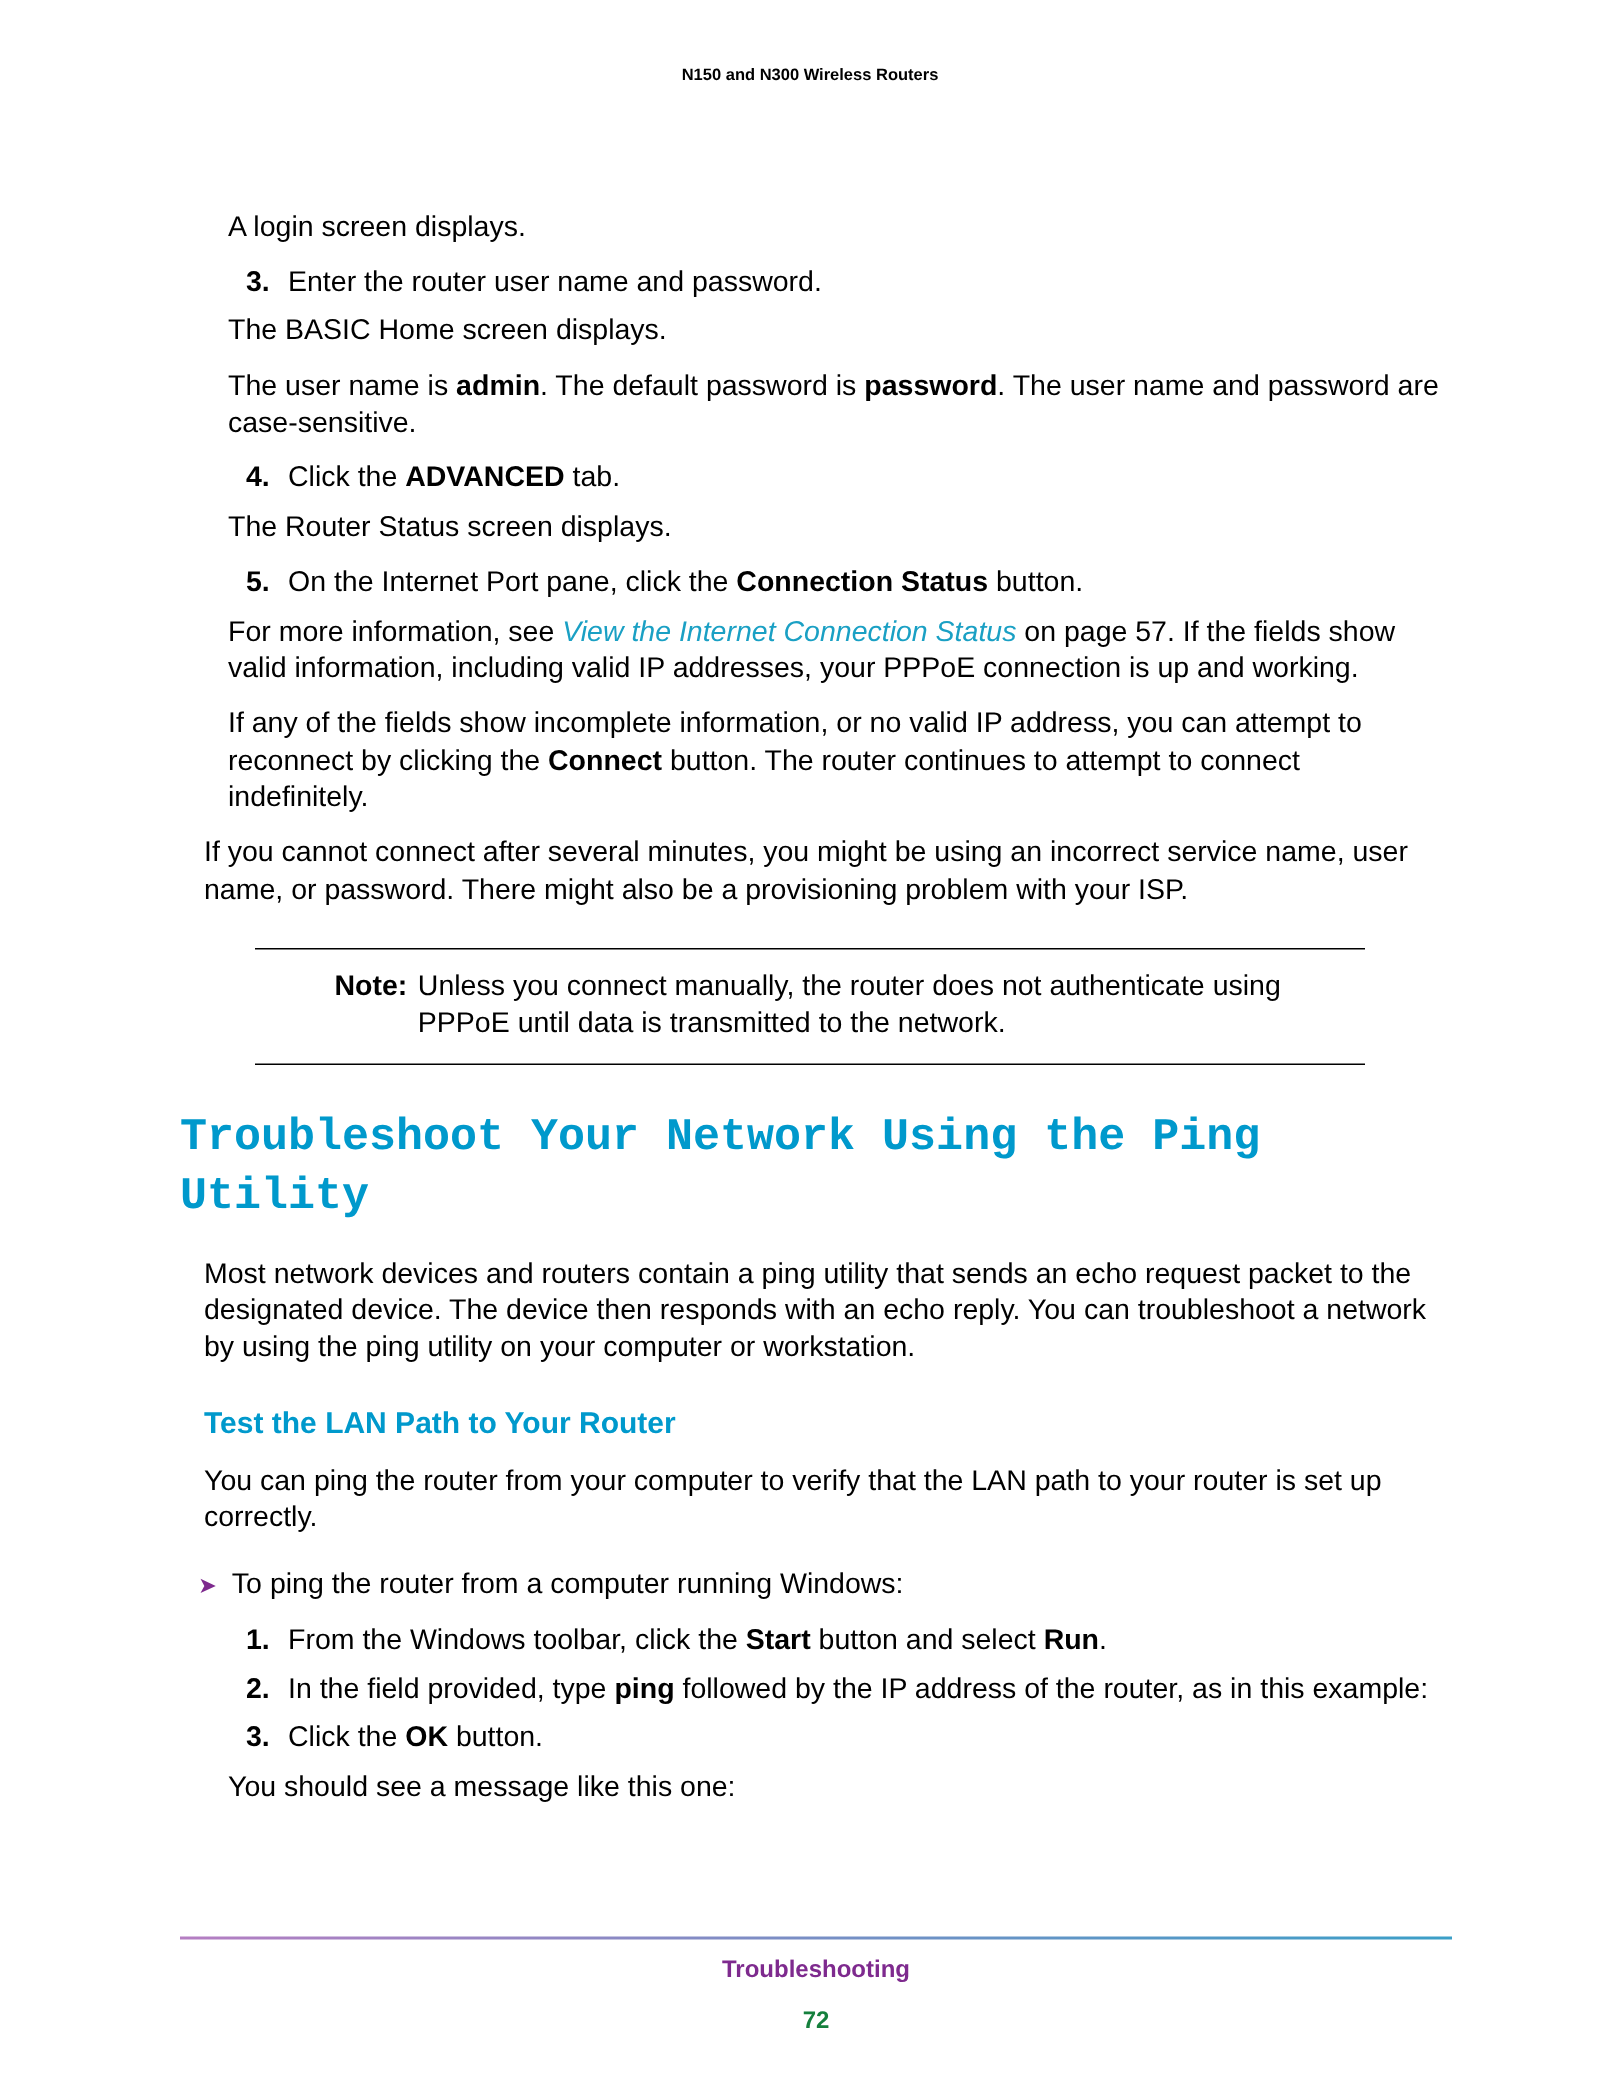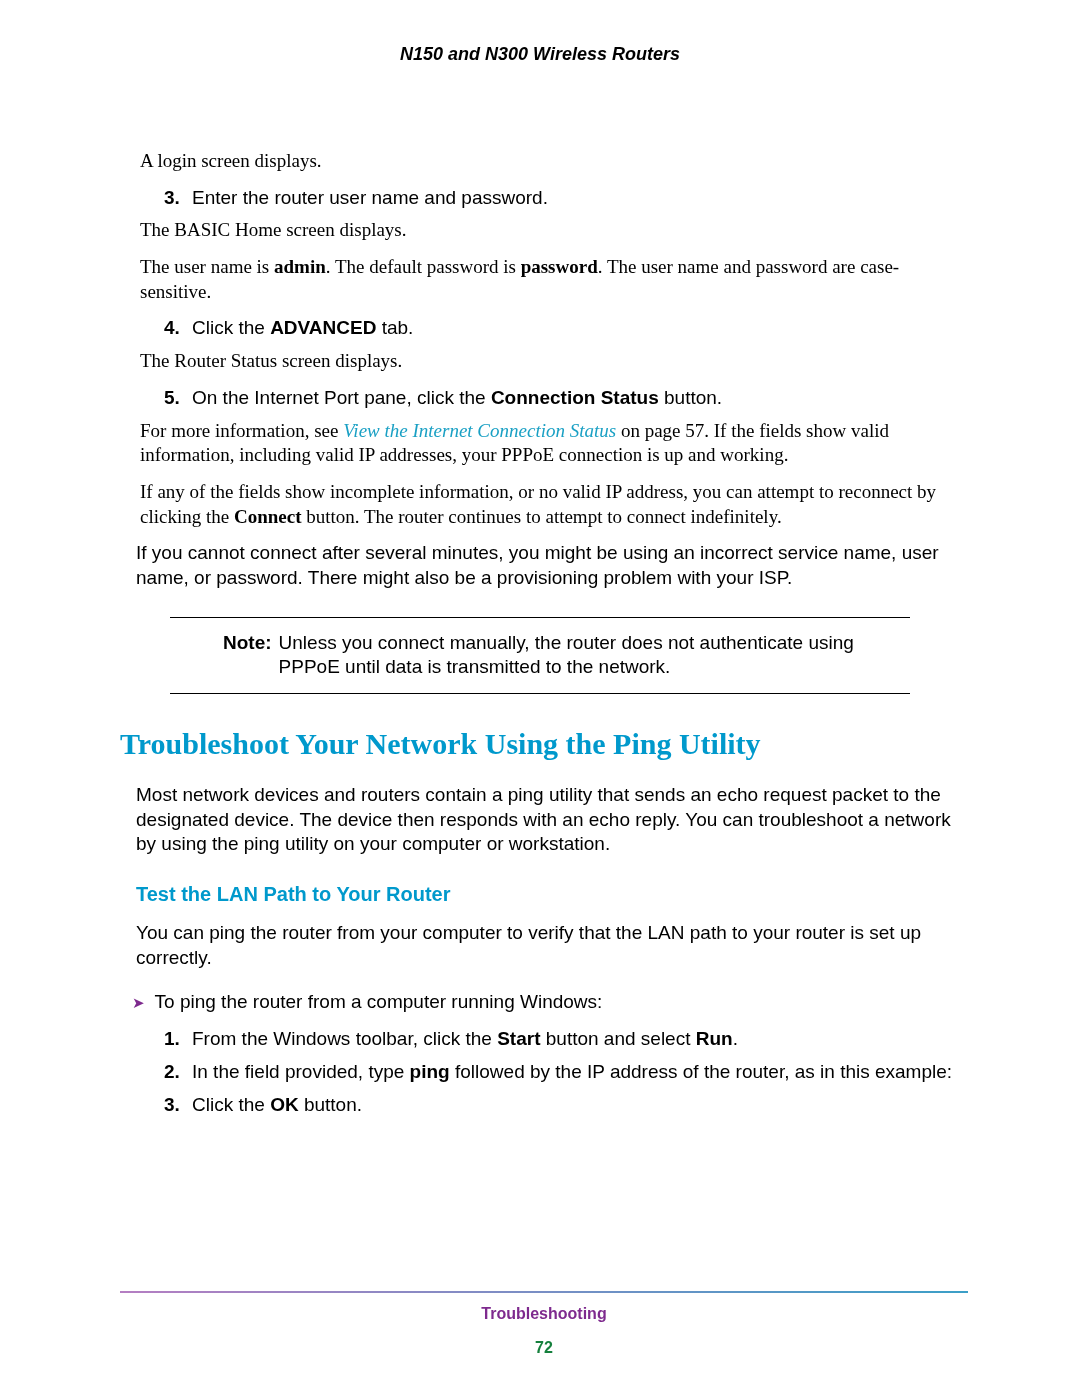--- a/index.html
+++ b/index.html
@@ -13,23 +13,22 @@
     width: 1080px;
     height: 1397px;
     margin: 0 auto;
     position: relative;
     box-sizing: border-box;
     padding: 44px 120px 0 120px;
   }
   .header-title {
     text-align: center;
     font-weight: bold;
-    font-size: 18px;
+    font-size: 11px;
     margin-bottom: 84px;
-    font-style: italic;
   }
   .body-text {
     font-size: 19px;
     line-height: 1.3;
   }
   .indent {
     margin-left: 44px;
   }
   .para {
     margin-bottom: 12px;
@@ -40,23 +39,22 @@
   }
   .step-num {
     font-weight: bold;
     width: 28px;
     flex-shrink: 0;
   }
   .step-content {
     flex: 1;
   }
   .step-sub {
-    margin-left: 20px;
-    margin-bottom: 12px;
-    font-family: Liberation Serif, serif;
+    margin-left: 32px;
+    margin-bottom: 12px;
   }
   .link {
     color: #1aa0c4;
     font-style: italic;
     text-align: right;
   }
   .note-box {
     margin: 26px 50px 30px 50px;
   }
   .note-line {
@@ -67,21 +65,21 @@
     border-top: 1.5px solid #000;
     margin-top: 10px;
   }
   .note-content {
     padding: 2px 4px;
   }
   .note-label {
     font-weight: bold;
   }
   h2.section-heading {
-    font-family: Liberation Serif, serif;
+    font-family: Liberation Mono, monospace;
     color: #0099cc;
     font-size: 30px;
     font-weight: bold;
     margin: 30px 0 20px 0;
   }
   h3.sub-heading {
     font-family: Arial, Helvetica, sans-serif;
     color: #0099cc;
     font-size: 20px;
     font-weight: bold;
@@ -214,20 +212,21 @@
         <span>In the field provided, type </span><b>ping</b><span> followed by the IP address of the router, as in this example:</span>
       </div>
     </div>
 
     <div class="step indent">
       <div class="step-num">3.</div>
       <div class="step-content">
         <span>Click the </span><b>OK</b><span> button.</span>
       </div>
     </div>
+    <div class="indent step-sub para">You should see a message like this one:</div>
 
   </div>
 
   <div class="footer">
     <div class="footer-line"></div>
     <div class="footer-text">Troubleshooting</div>
     <div class="footer-page">72</div>
   </div>
 
 </div>

